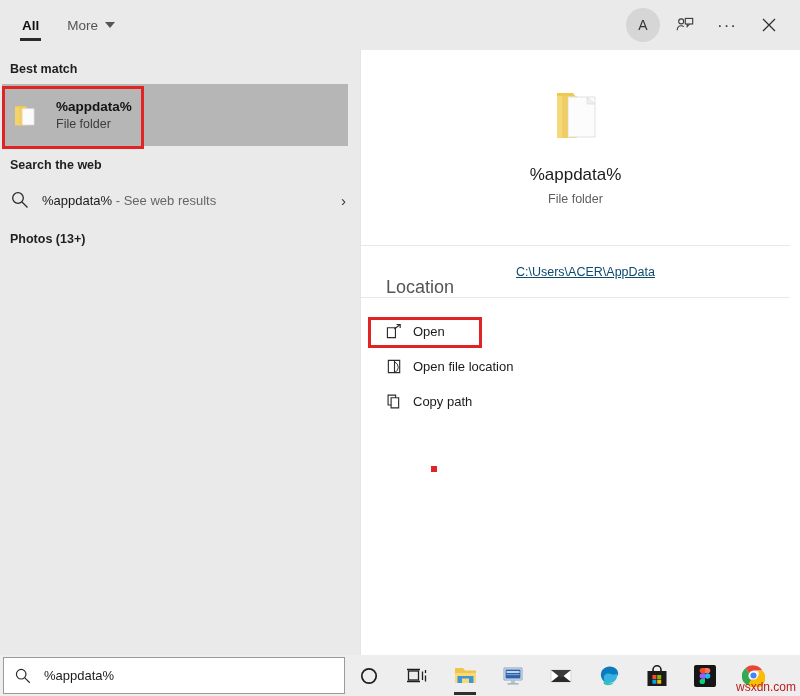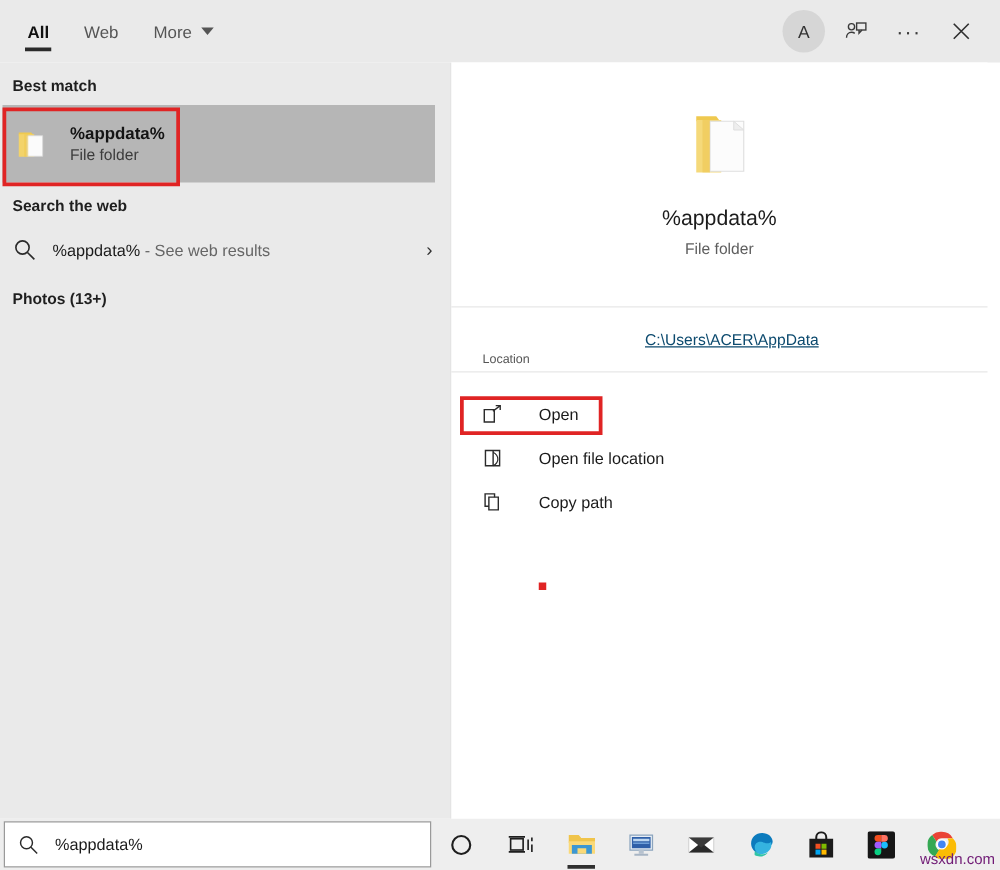--- a/index.html
+++ b/index.html
@@ -85,27 +85,27 @@
     border-bottom: 1px solid #e8e8e8;
   }
   .folder-lg { width: 66px; height: 58px; position: relative; margin-bottom: 16px; }
   .preview-title { font-size: 17px; color: #1b1b1b; }
   .preview-sub { font-size: 12.5px; color: #5e5e5e; margin-top: 5px; }
 
   .loc-row {
     height: 52px; display: flex; align-items: center;
     border-bottom: 1px solid #e8e8e8; padding-left: 25px;
   }
-  .loc-label { font-size: 10px; color: #555; width: 130px; margin-top: 32px; }
+  .loc-label { font-size: 18px; color: #555; width: 130px; margin-top: 32px; }
   .loc-link { font-size: 12.5px; color: #0c4a6e; text-decoration: underline; }
 
   .actions { padding-top: 16px; }
   .action {
     position: relative; display: flex; align-items: center;
-    height: 35px; padding-left: 25px; gap: 28px;
+    height: 35px; padding-left: 25px; gap: 10px;
   }
   .action-label { font-size: 13px; color: #1b1b1b; }
   .action-ico { width: 17px; height: 17px; display: block; }
 
   
   .redbox { position: absolute; border: 3px solid #e02424; pointer-events: none; }
   .reddot { position: absolute; background: #e02424; }
 
   
   .taskbar {
@@ -122,35 +122,32 @@
   .tb-item {
     width: 48px; height: 41px; position: relative;
     display: flex; align-items: center; justify-content: center;
   }
   .tb-item.active::after {
     content: ""; position: absolute; bottom: 1px; left: 13px; right: 13px;
     height: 3px; background: #2f2f2f;
   }
   .watermark {
     position: absolute; right: 4px; bottom: 2px;
-    font-size: 12px; color: #701a75;
+    font-size: 12px; color: #b91c1c;
   }
 </style>
 </head>
 <body>
 
 <div id="root">
 
   <div class="topbar">
     <div class="tabs">
       <div class="tab active">
         <span>All</span>
-      </div>
-      <div class="tab">
-        <span>Web</span>
       </div>
       <div class="tab">
         <span>More</span>
         <span class="caret"></span>
       </div>
     </div>
 
     <div class="topbar-right">
       <div class="avatar">
         <span>A</span>

